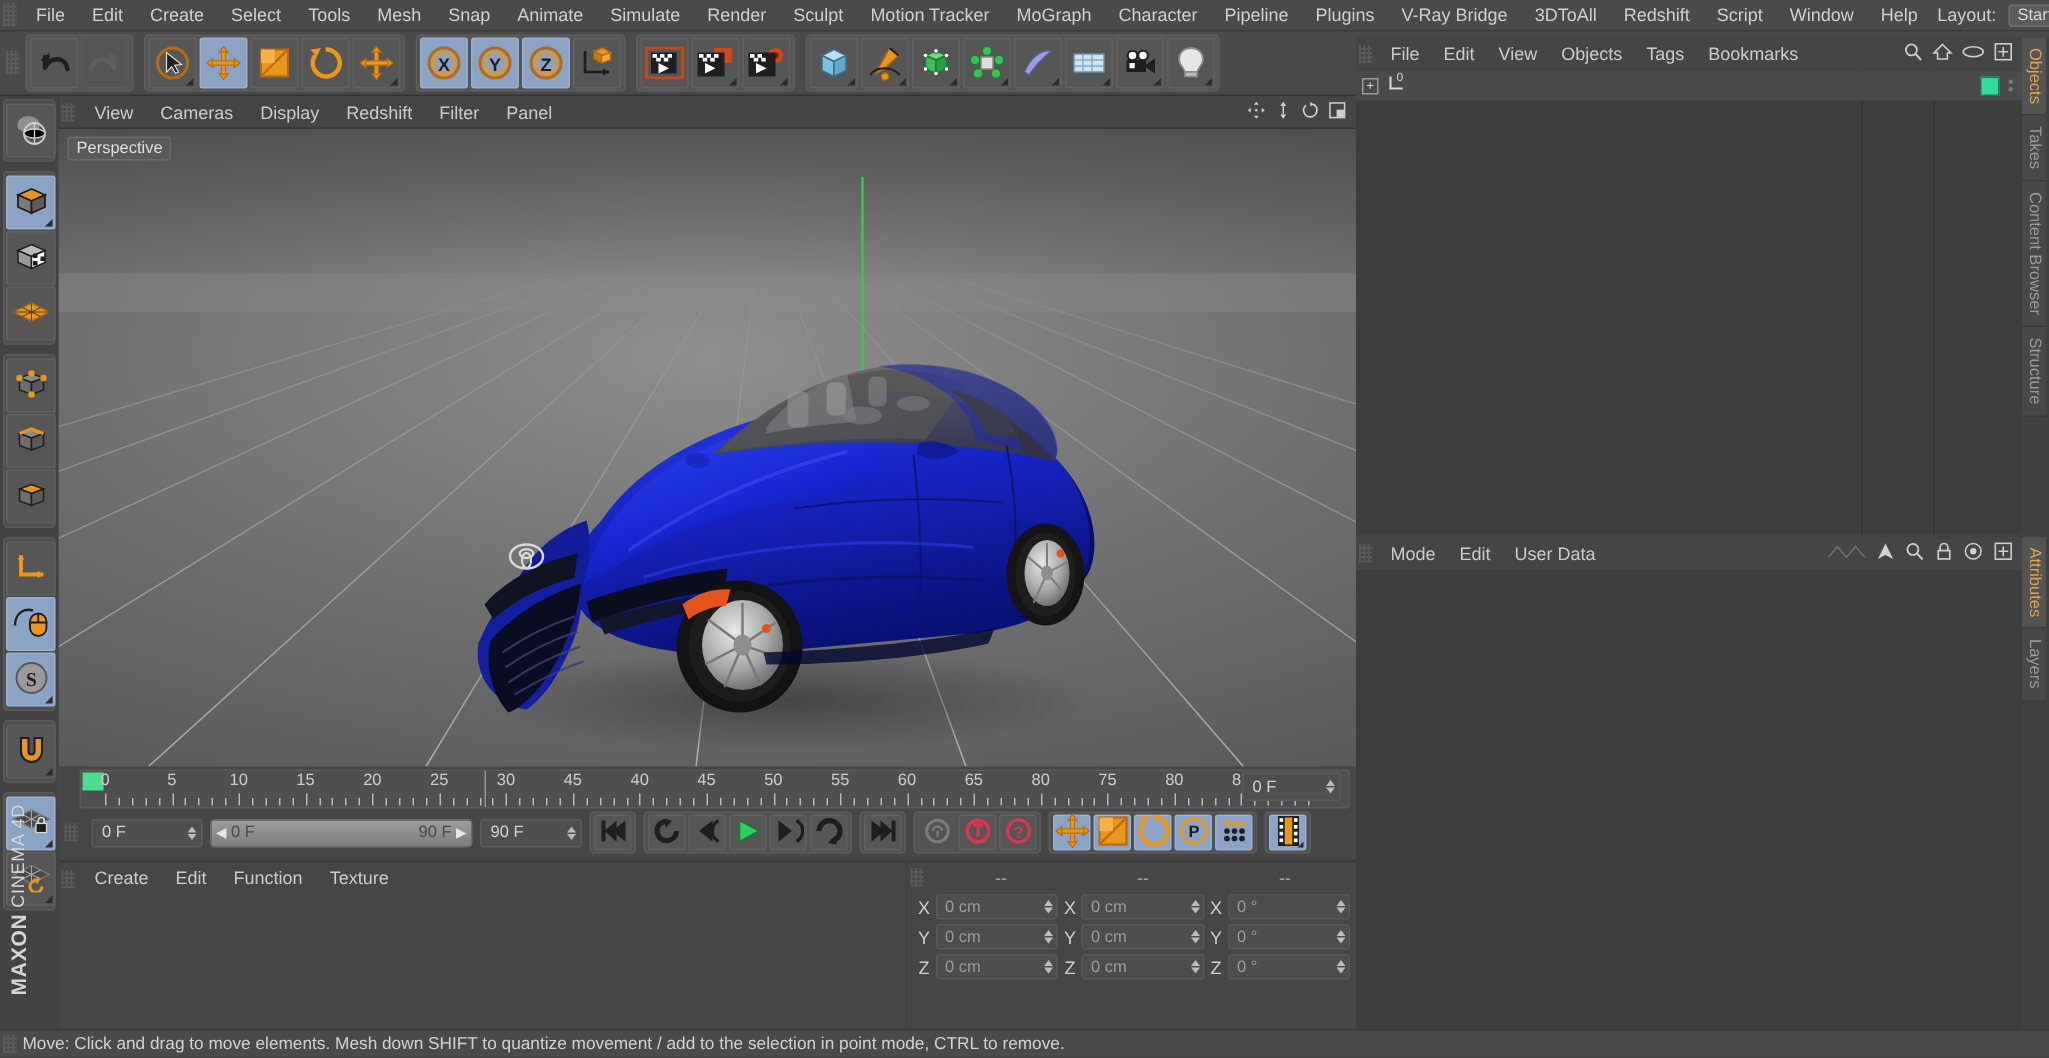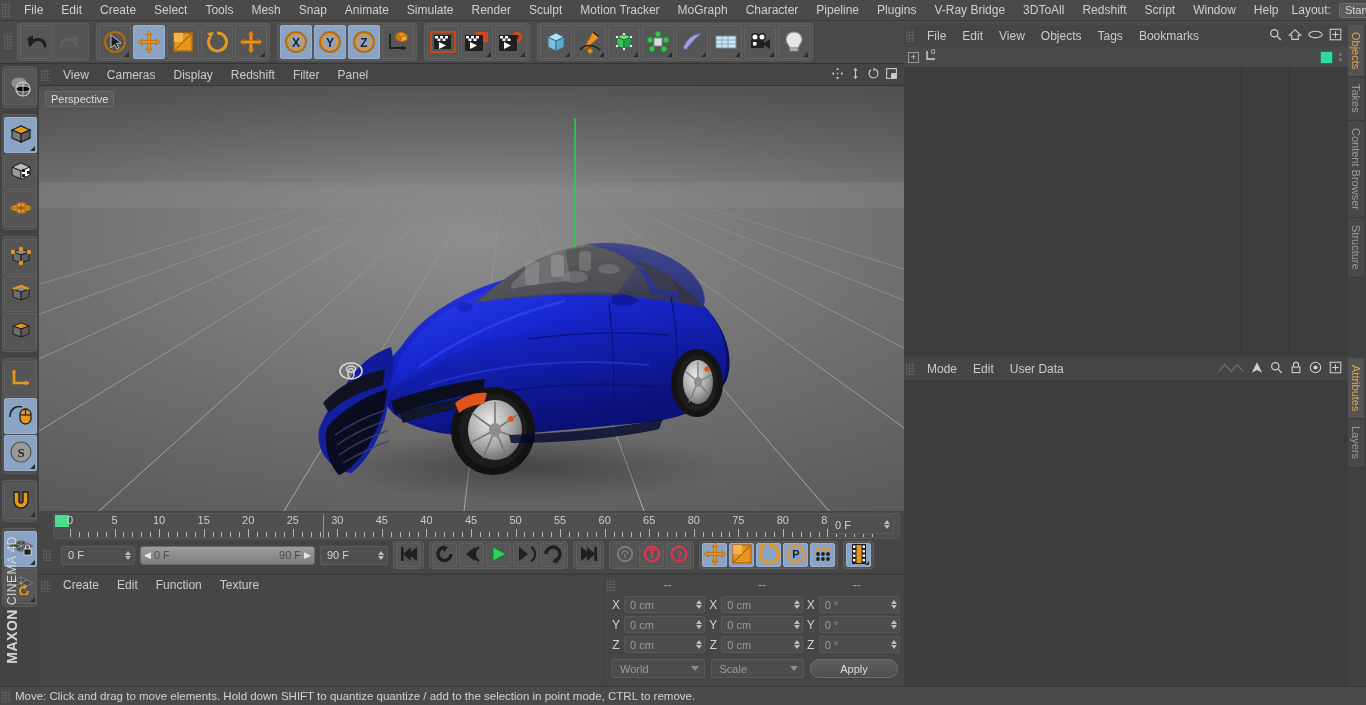--- a/index.html
+++ b/index.html
@@ -1267,31 +1267,20 @@
    <div class="ax">Z</div>
    <div class="cfield">
      <span>0 °</span>
      <span class="spin">
               <i class="up"></i>
               <i class="dn"></i>
             </span>
    </div>
         </div>
       </div>
-    <div class="cbot">
-      <div class="csel">
-        <span>World</span>
-        <i class="carat"></i>
-      </div>
-      <div class="csel">
-        <span>Scale</span>
-        <i class="carat"></i>
-      </div>
-      <div class="applybtn">Apply</div>
-    </div>
   </div>
 
   <div class="om-wrap">
     <div class="om-menu">
       <div class="grip sm"></div>
       <div id="om-menu-items" style="display:flex;align-items:center;">
           <div class="mi">File</div>
           <div class="mi">Edit</div>
           <div class="mi">View</div>
           <div class="mi">Objects</div>
@@ -1403,15 +1392,15 @@
       <div class="vtab">Content Browser</div>
       <div class="vtab">Structure</div>
     </div>
   <div class="vtabs" id="vtabs-bottom" style="top:358px; height:328px;">
       <div class="vtab active">Attributes</div>
       <div class="vtab">Layers</div>
     </div>
 
   <div class="status">
     <div class="grip sm"></div>
-    <div class="txt">Move: Click and drag to move elements. Hold down SHIFT to quantize quantize / add to the selection in point mode, CTRL to remove.</div>
+    <div class="txt">Move: Click and drag to move elements. Mesh down SHIFT to quantize movement / add to the selection in point mode, CTRL to remove.</div>
   </div>
 </div>
 
 </body></html>

